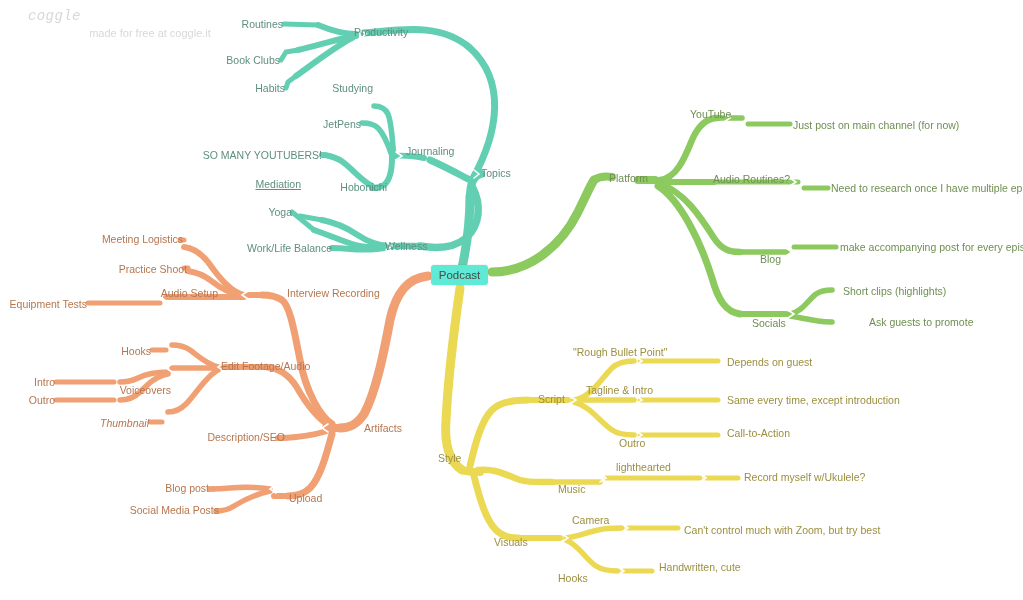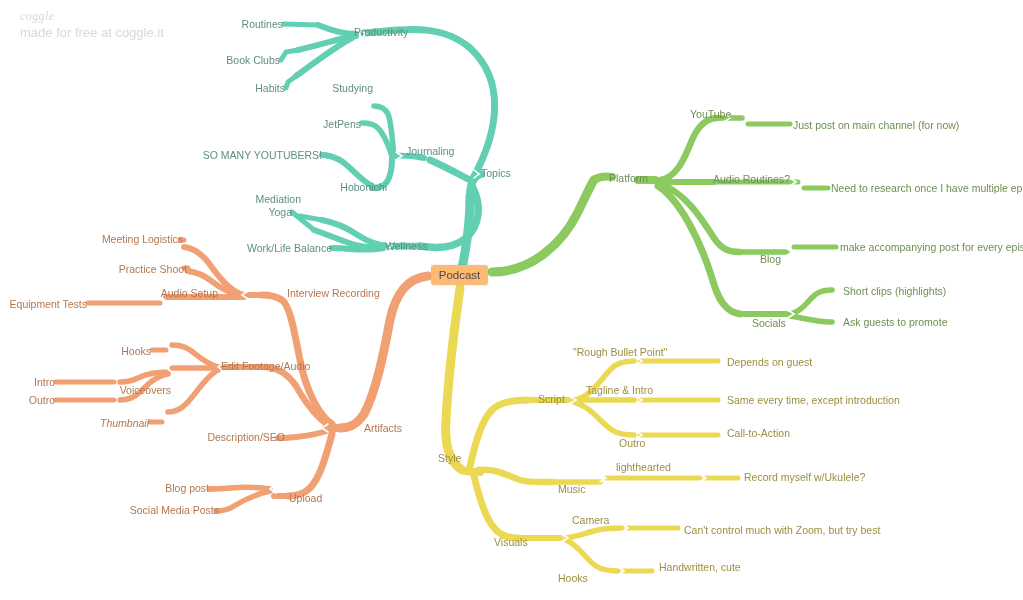--- a/index.html
+++ b/index.html
@@ -21,53 +21,55 @@
     height: 600px;
   }
   .brand {
     position: absolute;
     left: 20px;
     top: 8px;
     width: 260px;
     user-select: none;
   }
   .brand-logo {
-    font-family: Liberation Serif, serif;
+    font-family: Liberation Mono, monospace;
     font-style: italic;
-    font-size: 12px;
+    font-size: 14px;
     color: #d8d8d8;
     letter-spacing: 0.4px;
     line-height: 16px;
+    margin-left: 8px;
   }
   .brand-sub {
-    font-size: 13px;
+    font-size: 11px;
     color: #d8d8d8;
     line-height: 14px;
     margin-top: 2px;
+    text-align: center;
   }
   .node-label {
     position: absolute;
     font-size: 10.5px;
     line-height: 12px;
     white-space: nowrap;
     user-select: none;
   }
   .node-label.right { transform: translate(0, -50%); }
   .node-label.left  { transform: translate(-100%, -50%); }
   .c-teal   { color: #5e8f80; }
   .c-green  { color: #6f8f52; }
   .c-yellow { color: #9c8f3f; }
   .c-orange { color: #b5764f; }
   #root-node {
     position: absolute;
     left: 431px;
     top: 265px;
     width: 57px;
     height: 20px;
-    background: #fdba74;
+    background: #5eead4;
     border-radius: 3px;
     display: flex;
     align-items: center;
     justify-content: center;
     color: #4a4a4a;
     font-size: 11.5px;
     user-select: none;
     box-shadow: 0 0 0 1px rgba(0,0,0,0.04);
   }
 </style>
@@ -256,34 +258,34 @@
 <div class="node-label left c-teal" style="left:280px; top:60px;">Book Clubs</div>
 <div class="node-label left c-teal" style="left:285px; top:88px;">Habits</div>
 
 <div class="node-label right c-teal" style="left:406px; top:151px;">Journaling</div>
 <div class="node-label left c-teal" style="left:373px; top:88px;">Studying</div>
 <div class="node-label left c-teal" style="left:361px; top:124px;">JetPens</div>
 <div class="node-label left c-teal" style="left:387px; top:187px;">Hobonichi</div>
 <div class="node-label left c-teal" style="left:322px; top:155px;">SO MANY YOUTUBERS!</div>
 
 <div class="node-label right c-teal" style="left:385px; top:246px;">Wellness</div>
-<div class="node-label left c-teal" style="left:301px; top:199px;">Mediation</div>
+<div class="node-label left c-teal" style="left:301px; top:184px;text-decoration:underline;">Mediation</div>
 <div class="node-label left c-teal" style="left:292px; top:212px;">Yoga</div>
 <div class="node-label left c-teal" style="left:332px; top:248px;">Work/Life Balance</div>
 
 <div class="node-label right c-green" style="left:609px; top:178px;">Platform</div>
 <div class="node-label right c-green" style="left:690px; top:114px;">YouTube</div>
 <div class="node-label right c-green" style="left:793px; top:125px;">Just post on main channel (for now)</div>
 <div class="node-label right c-green" style="left:713px; top:179px;">Audio Routines?</div>
 <div class="node-label right c-green" style="left:831px; top:188px;">Need to research once I have multiple episodes</div>
 <div class="node-label right c-green" style="left:760px; top:259px;">Blog</div>
 <div class="node-label right c-green" style="left:840px; top:247px;">make accompanying post for every episode</div>
 <div class="node-label right c-green" style="left:752px; top:323px;">Socials</div>
 <div class="node-label right c-green" style="left:843px; top:291px;">Short clips (highlights)</div>
-<div class="node-label right c-green" style="left:843px; top:322px;">Ask guests to promote</div>
+<div class="node-label right c-green" style="left:869px; top:322px;">Ask guests to promote</div>
 
 <div class="node-label right c-yellow" style="left:438px; top:458px;">Style</div>
 <div class="node-label right c-yellow" style="left:538px; top:399px;">Script</div>
 <div class="node-label right c-yellow" style="left:573px; top:352px;">"Rough Bullet Point"</div>
 <div class="node-label right c-yellow" style="left:727px; top:362px;">Depends on guest</div>
 <div class="node-label right c-yellow" style="left:586px; top:390px;">Tagline &amp; Intro</div>
 <div class="node-label right c-yellow" style="left:727px; top:400px;">Same every time, except introduction</div>
 <div class="node-label right c-yellow" style="left:619px; top:443px;">Outro</div>
 <div class="node-label right c-yellow" style="left:727px; top:433px;">Call-to-Action</div>
 

